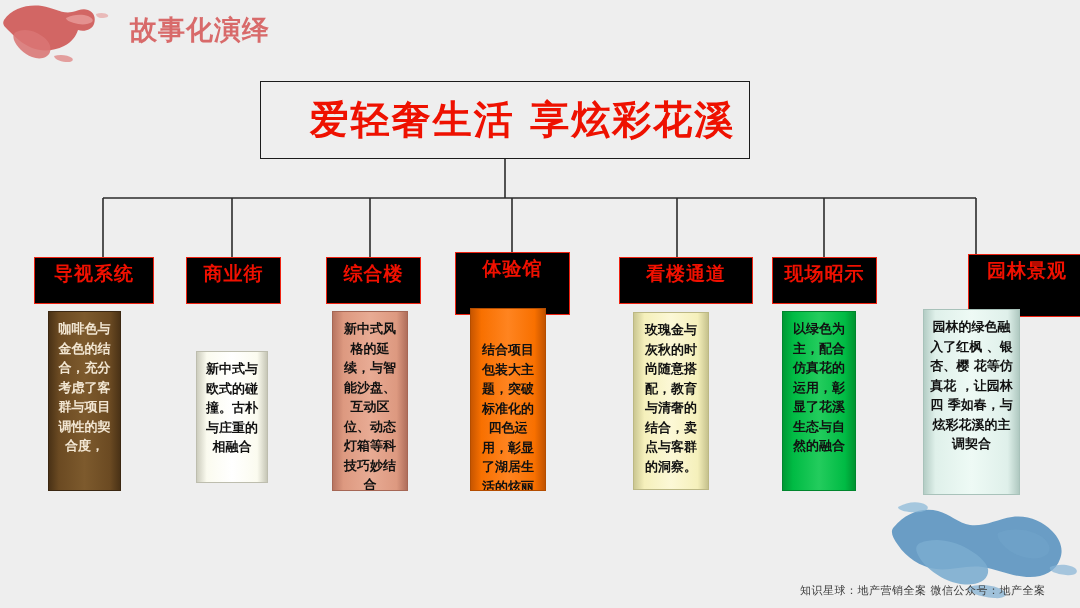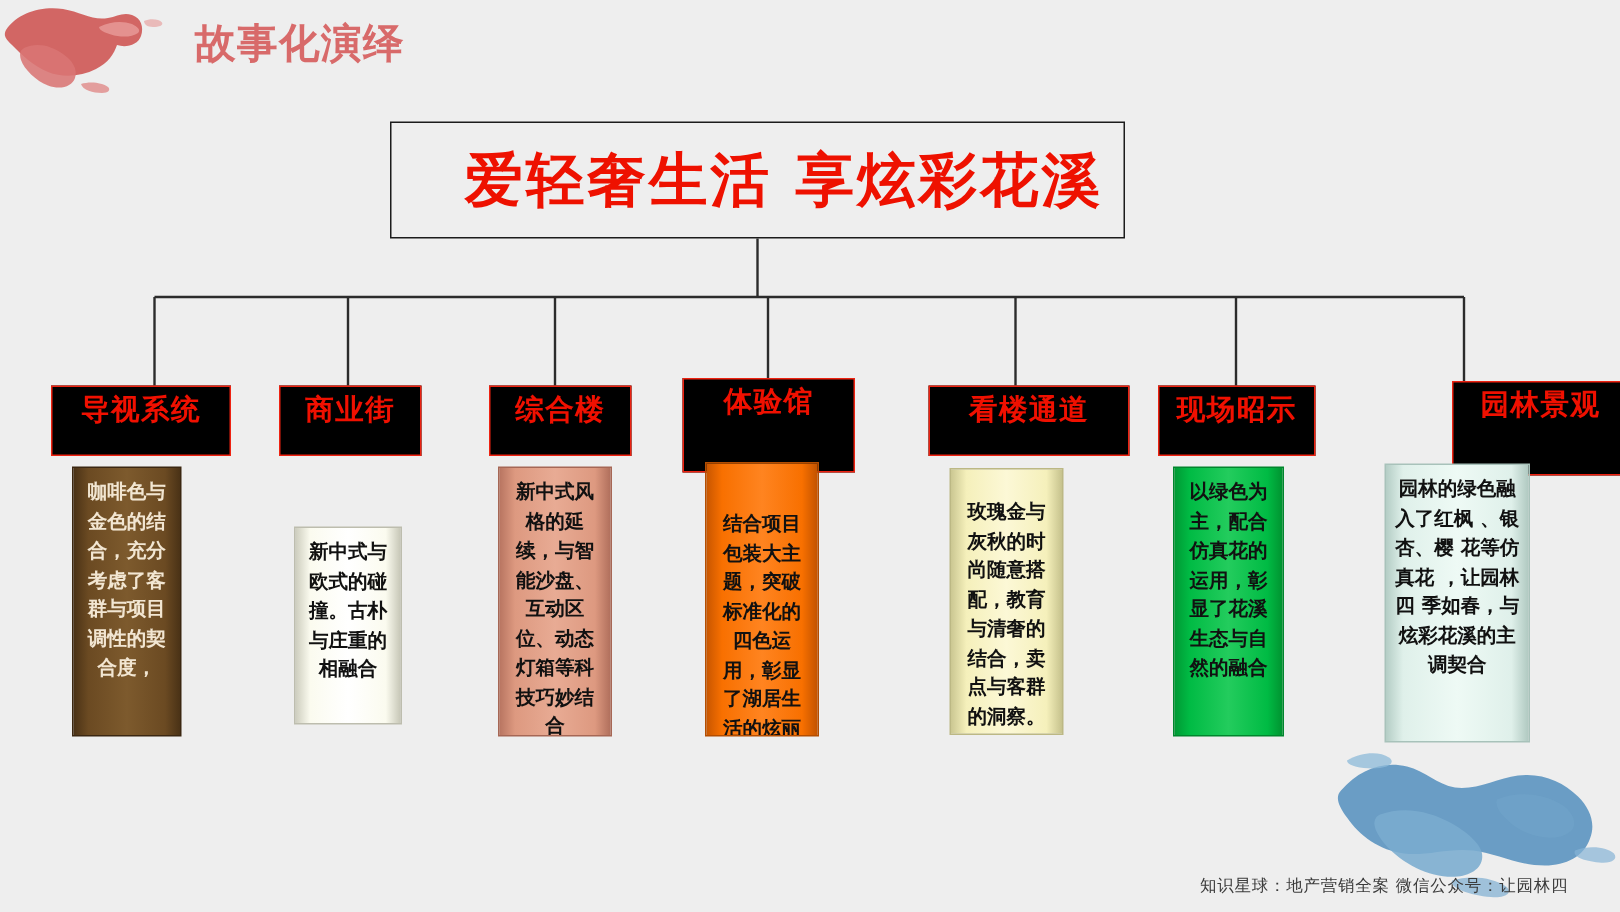--- a/index.html
+++ b/index.html
@@ -208,21 +208,21 @@
     </div>
   </div>
 
   <div class="column">
     <div class="label-box" style="left:619px; top:257px; width:134px; height:47px;">
       <span class="label-text">看楼通道</span>
     </div>
     <div class="content-box" style="left:633px; top:312px; width:76px; height:178px;
                 background:linear-gradient(to right,#cbc792 0%,#f5f0bb 14%,#fcf8d6 50%,#f5f0bb 86%,#c6c28d 100%);
                 border:1px solid #bcb884;">
-      <span class="content-text" style="color:#111111;margin-top:12px;">玫瑰金与灰秋的时尚随意搭配，教育与清奢的结合，卖点与客群的洞察。</span>
+      <span class="content-text" style="color:#111111;">玫瑰金与灰秋的时尚随意搭配，教育与清奢的结合，卖点与客群的洞察。</span>
     </div>
   </div>
 
   <div class="column">
     <div class="label-box" style="left:772px; top:257px; width:105px; height:47px;">
       <span class="label-text">现场昭示</span>
     </div>
     <div class="content-box" style="left:782px; top:311px; width:74px; height:180px;
                 background:linear-gradient(to right,#009934 0%,#00bb44 14%,#23cc5d 50%,#00bb44 86%,#009330 100%);
                 border:1px solid #00862d;">
@@ -243,15 +243,15 @@
 
   <svg class="footer-brush" viewBox="0 0 200 115">
     <path d="M14,34 C26,20 42,14 58,18 C70,21 78,30 90,32 C104,34 118,26 132,24 C148,22 162,28 172,38 C180,46 184,56 180,66 C176,78 164,84 150,84 C132,84 118,76 102,74 C86,72 70,78 56,76 C40,74 26,64 18,52 C12,44 10,38 14,34 Z" fill="#5b93c0" opacity="0.9"></path>
     <path d="M40,50 C56,44 74,48 88,56 C100,63 110,72 108,80 C106,90 92,94 76,90 C60,86 44,74 38,62 C35,56 36,52 40,50 Z" fill="#7aaccf" opacity="0.88"></path>
     <path d="M118,40 C132,34 150,36 162,44 C170,50 172,58 166,62 C158,68 142,66 130,58 C122,52 116,45 118,40 Z" fill="#6fa2c8" opacity="0.8"></path>
     <path d="M18,14 C28,8 40,8 46,12 C50,15 47,18 40,19 C30,20 18,18 18,14 Z" fill="#8cb9d8" opacity="0.75"></path>
     <path d="M170,74 C180,70 192,72 196,76 C199,80 194,83 186,82 C176,81 168,78 170,74 Z" fill="#86b4d5" opacity="0.7"></path>
     <path d="M88,94 C100,90 116,92 124,98 C129,102 124,106 114,105 C100,104 86,99 88,94 Z" fill="#7eaed2" opacity="0.7"></path>
   </svg>
 
-  <div class="footer-text">知识星球：地产营销全案  微信公众号：让园林四</div>
+  <div class="footer-text">知识星球：地产营销全案  微信公众号：地产全案</div>
 
 </div>
 
 </body></html>

